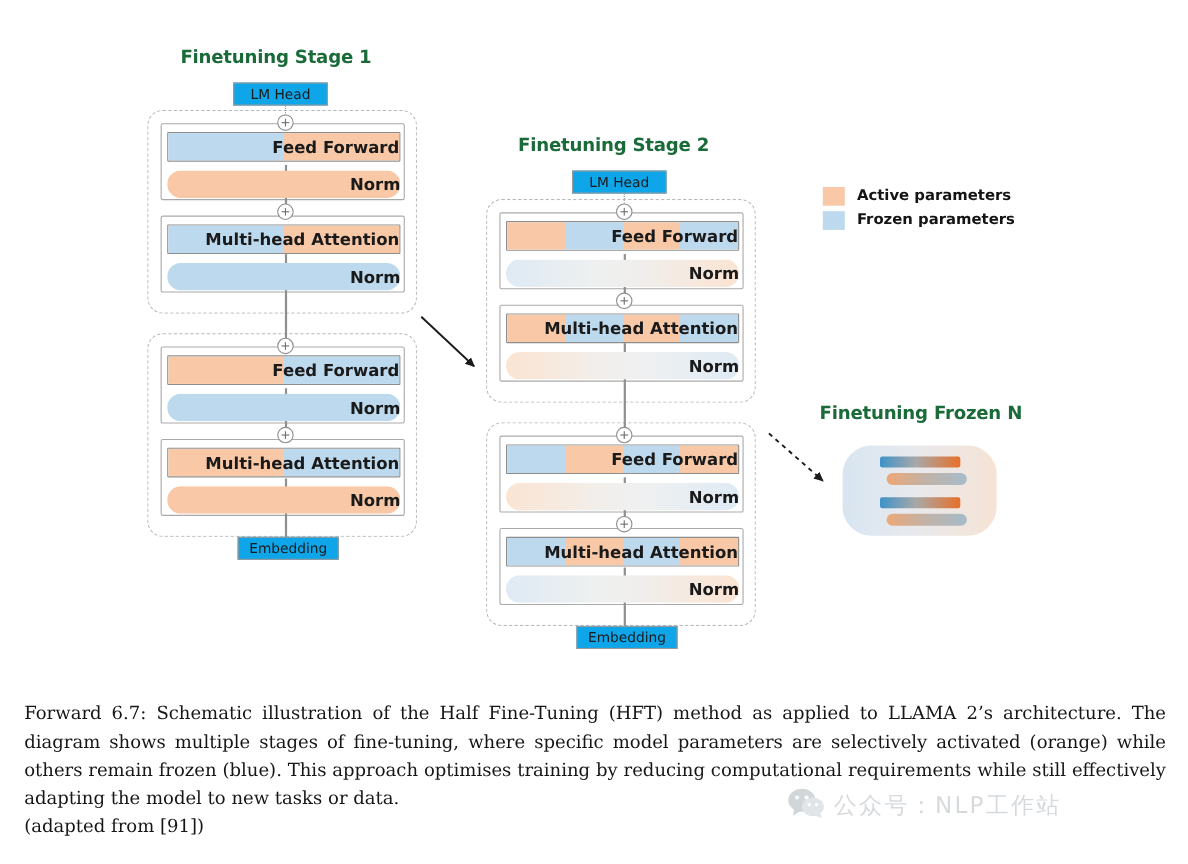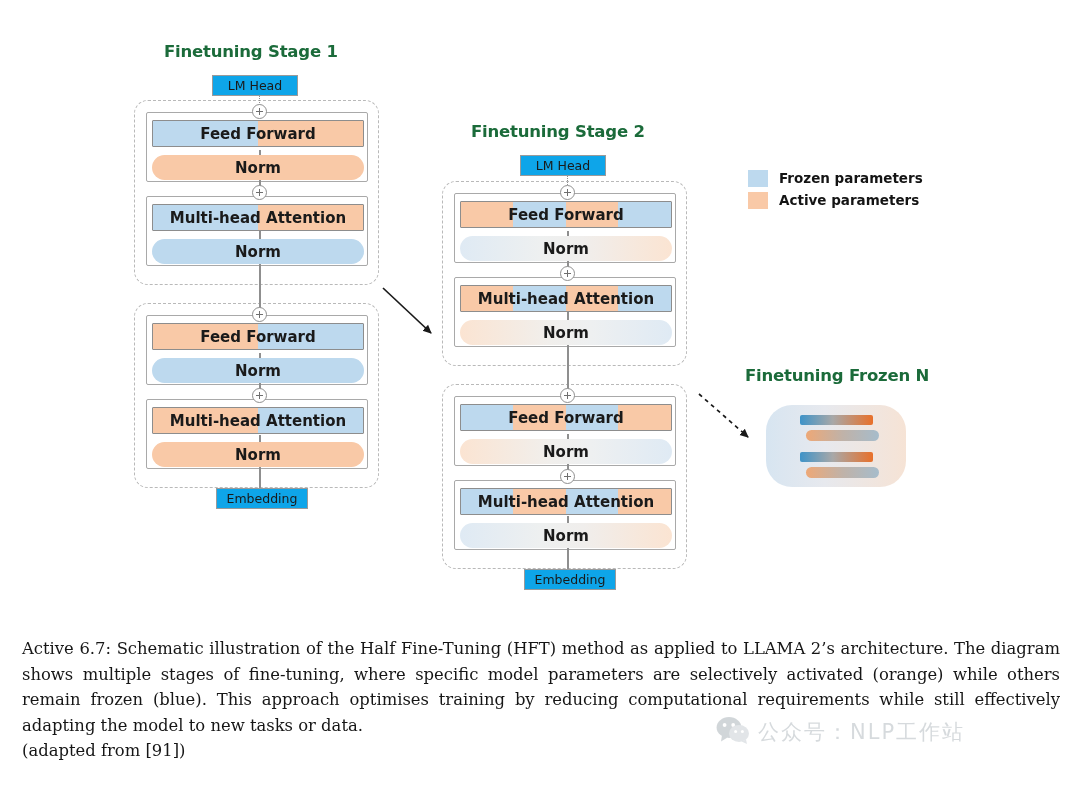--- a/index.html
+++ b/index.html
@@ -48,21 +48,21 @@
   .subblock {
     position:absolute;
     border:1.3px solid #a9a9a9;
     background:#ffffff;
     border-radius:2px;
   }
 
   
   .bar {
     position:absolute;
-    display:flex; align-items:center; justify-content:center;
+    display:flex; align-items:center; justify-content:flex-end;
     font-family:"DejaVu Sans", sans-serif;
     font-weight:bold;
     color:#1a1a1a;
     white-space:nowrap;
     overflow:hidden;
     z-index:4;
   }
   .bar.rect { border:1px solid #8d8d8d; border-radius:1px; }
   .bar.pill { border-radius:999px; }
   .bar .lbl { position:relative; z-index:2; }
@@ -291,33 +291,33 @@
               background:linear-gradient(to right,#3e93c8 0%,#a8a8a8 45%,#e8702a 100%);"></div>
   <div class="n-bar pill" style="left:806px; top:430px; width:73px; height:11px;
               background:linear-gradient(to right,#eda877 0%,#c0b2a8 50%,#a6bccb 100%);"></div>
   <div class="n-bar rect" style="left:800px; top:452px; width:73px; height:10px;
               background:linear-gradient(to right,#3e93c8 0%,#a8a8a8 45%,#e8702a 100%);"></div>
   <div class="n-bar pill" style="left:806px; top:467px; width:73px; height:11px;
               background:linear-gradient(to right,#eda877 0%,#c0b2a8 50%,#a6bccb 100%);"></div>
 
   <div id="legend" style="left:748px; top:168px;">
     <div class="legend-row">
+      <span class="legend-swatch" style="background:#f9c9a7;"></span>
+      <span class="legend-label">Active parameters</span>
+    </div>
+    <div class="legend-row">
       <span class="legend-swatch" style="background:#bdd9ee;"></span>
       <span class="legend-label">Frozen parameters</span>
     </div>
-    <div class="legend-row">
-      <span class="legend-swatch" style="background:#f9c9a7;"></span>
-      <span class="legend-label">Active parameters</span>
-    </div>
   </div>
 
 </div>
 
 <div id="caption">
-  <span>Active 6.7:</span>
+  <span>Forward 6.7:</span>
   <span>Schematic illustration of the Half Fine-Tuning (HFT) method as applied to LLAMA 2’s architecture. The diagram shows multiple stages of fine-tuning, where specific model parameters are selectively activated (orange) while others remain frozen (blue). This approach optimises training by reducing computational requirements while still effectively adapting the model to new tasks or data.</span>
   <div class="lastline">(adapted from [91])</div>
 </div>
 
 <div id="watermark">
   <span class="wm-icon">
     <svg width="34" height="28" viewBox="0 0 34 28">
       <ellipse cx="13" cy="11.5" rx="12.4" ry="10.4" fill="#8f9aa2"></ellipse>
       <path d="M6 19 L5 25.5 L11.5 21.5 Z" fill="#8f9aa2"></path>
       <circle cx="8.6" cy="9" r="1.9" fill="#ffffff"></circle>

